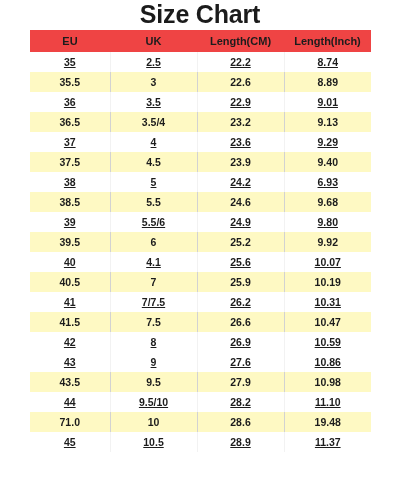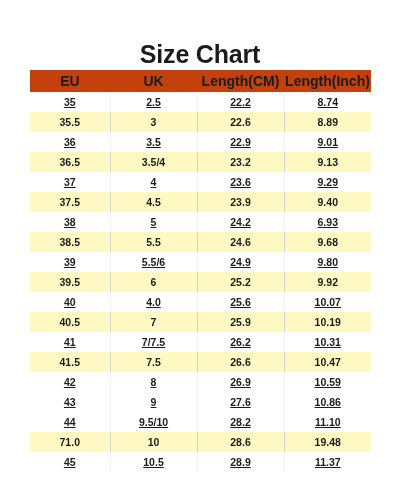--- a/index.html
+++ b/index.html
@@ -12,21 +12,20 @@
     height: 480px;
     overflow: hidden;
     font-family: "Liberation Sans", "DejaVu Sans", sans-serif;
     -webkit-font-smoothing: antialiased;
   }
   .page {
     position: relative;
     width: 400px;
     height: 381px;
     background: #ffffff;
-    margin-top: 40px;
   }
   .chart-title {
     position: absolute;
     left: 0;
     top: 0px;
     width: 400px;
     text-align: center;
     font-size: 25px;
     line-height: 28px;
     font-weight: 600;
@@ -50,23 +49,23 @@
     color: #1c1c1c;
     padding: 0;
     height: 20px;
     border-right: 1px solid #f2f2f2;
   }
   .size-table th:last-child,
   .size-table td:last-child {
     border-right: none;
   }
   .size-table thead th {
-    background: #c2410c;
+    background: #ef4444;
     height: 22px;
-    font-size: 14px;
+    font-size: 11px;
     color: #1c1c1c;
     border-right: none;
   }
   .size-table tbody tr.row-odd td {
     background: #ffffff;
     text-decoration: underline;
   }
   .size-table tbody tr.row-even td {
     background: #fef9c3;
     border-right-color: #d2d2d2;
@@ -154,21 +153,21 @@
           <td>9.80</td>
         </tr>
         <tr class="row-even">
           <td>39.5</td>
           <td>6</td>
           <td>25.2</td>
           <td>9.92</td>
         </tr>
         <tr class="row-odd">
           <td>40</td>
-          <td>4.0</td>
+          <td>4.1</td>
           <td>25.6</td>
           <td>10.07</td>
         </tr>
         <tr class="row-even">
           <td>40.5</td>
           <td>7</td>
           <td>25.9</td>
           <td>10.19</td>
         </tr>
         <tr class="row-odd">
@@ -188,20 +187,26 @@
           <td>8</td>
           <td>26.9</td>
           <td>10.59</td>
         </tr>
         <tr class="row-odd">
           <td>43</td>
           <td>9</td>
           <td>27.6</td>
           <td>10.86</td>
         </tr>
+        <tr class="row-even">
+          <td>43.5</td>
+          <td>9.5</td>
+          <td>27.9</td>
+          <td>10.98</td>
+        </tr>
         <tr class="row-odd">
           <td>44</td>
           <td>9.5/10</td>
           <td>28.2</td>
           <td>11.10</td>
         </tr>
         <tr class="row-even">
           <td>71.0</td>
           <td>10</td>
           <td>28.6</td>

